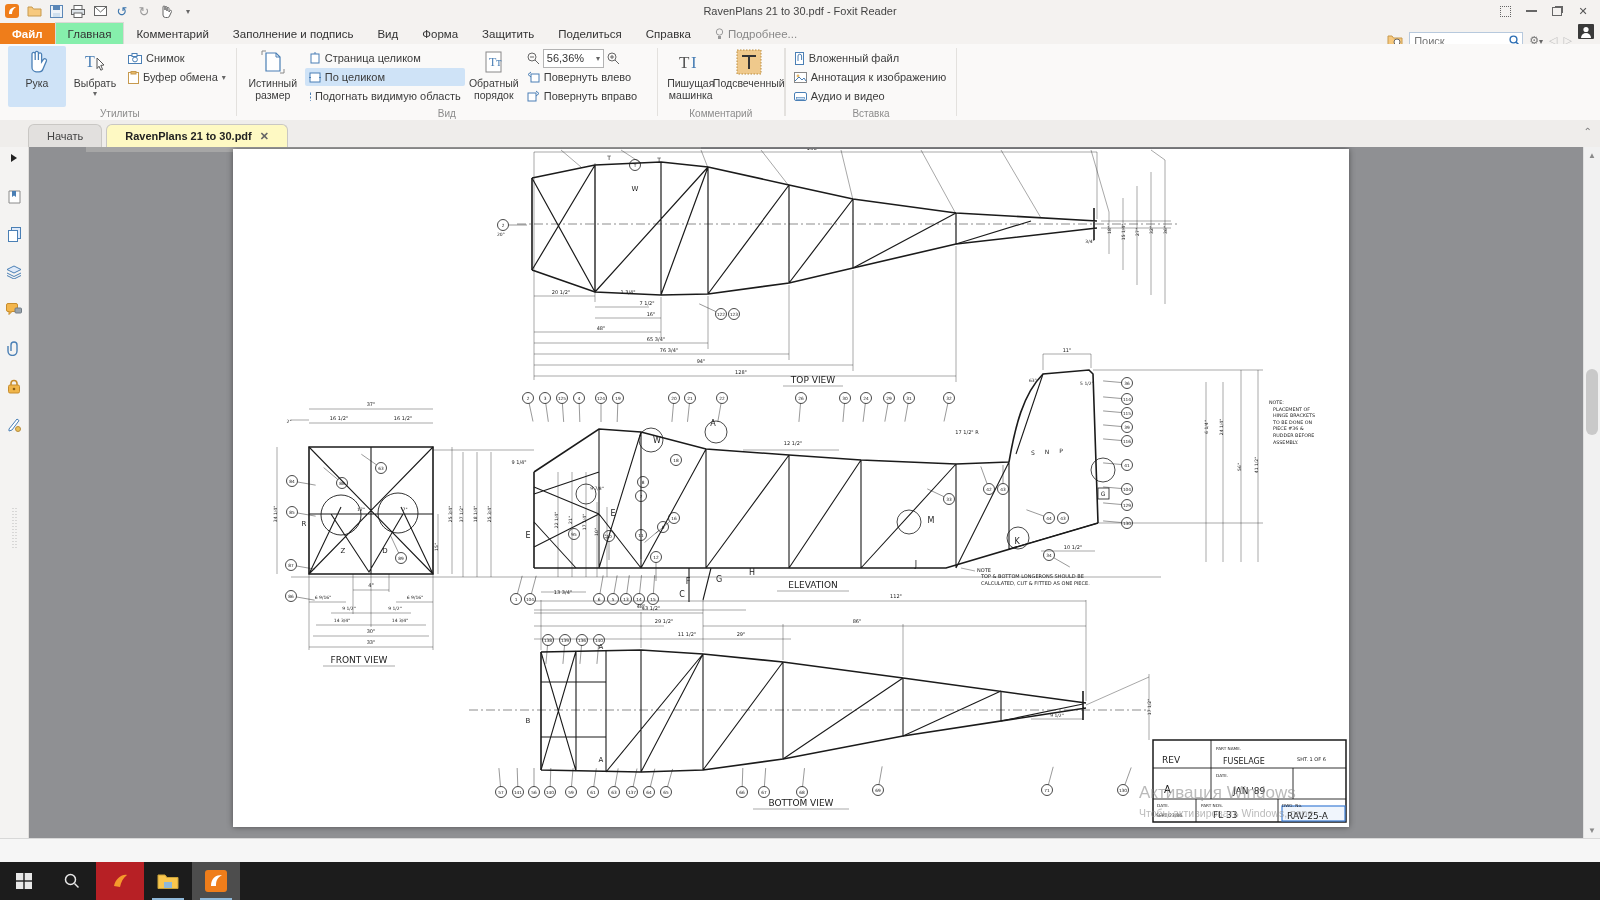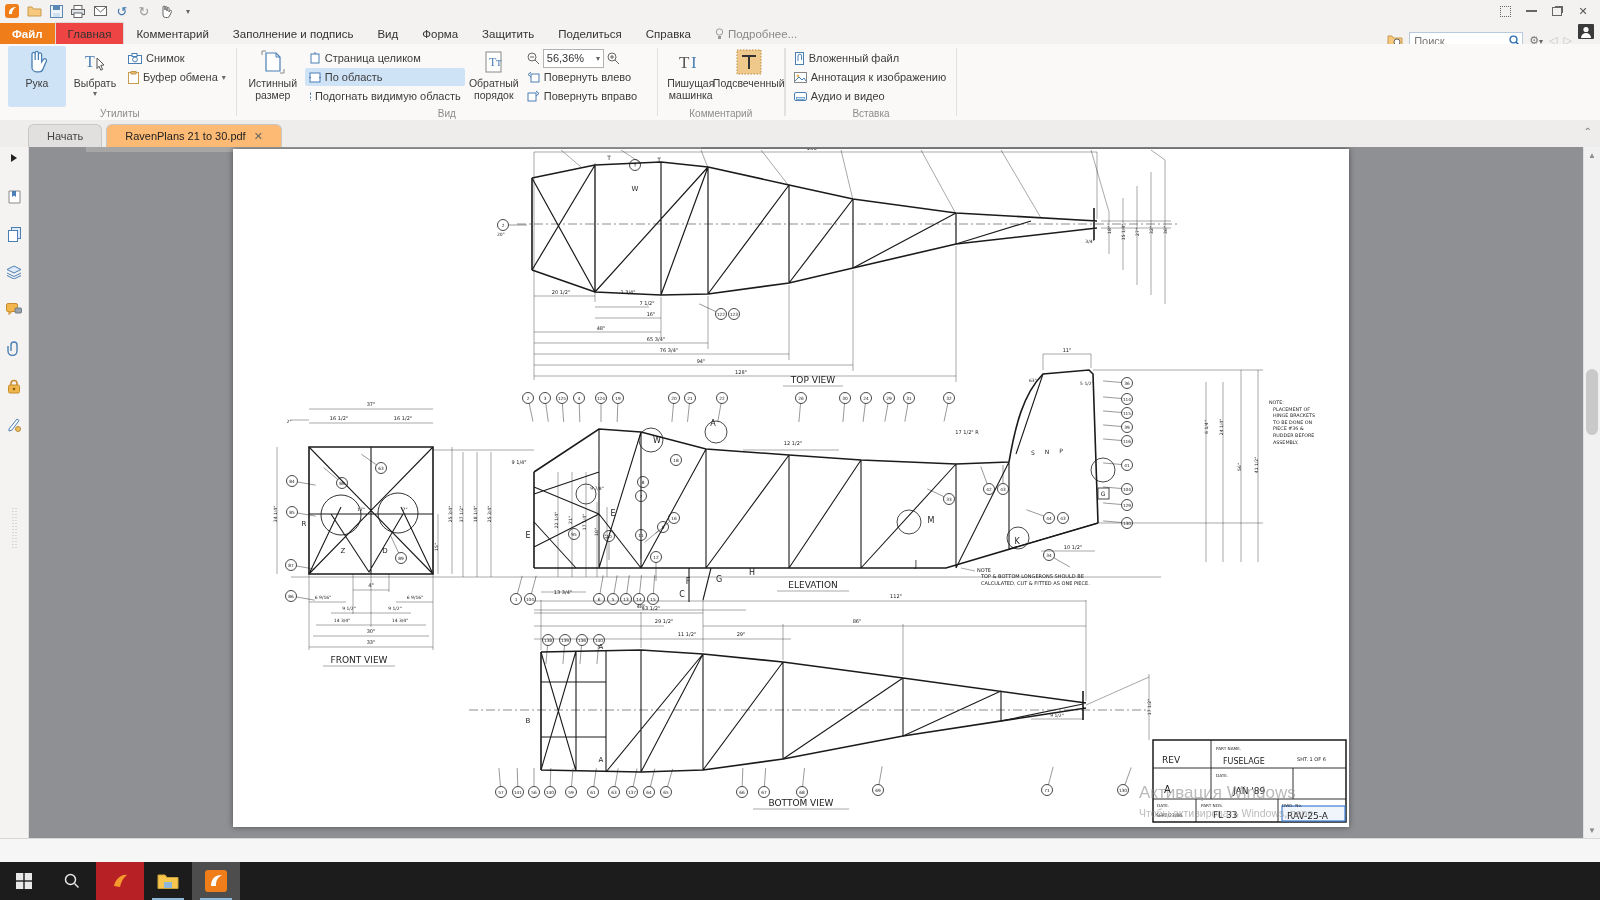--- a/index.html
+++ b/index.html
@@ -12,21 +12,21 @@
   #win-title{position:absolute;left:0;right:0;text-align:center;font-size:11px;color:#444;pointer-events:none;}
   .winctl{position:absolute;right:4px;top:0;display:flex;height:22px;}
   .winctl div{width:26px;display:flex;align-items:center;justify-content:center;color:#555;font-size:11px;}
   .gridic{display:inline-block;width:9px;height:9px;border:1px solid #666;border-style:dotted;}
   .minic{width:9px;height:3px;border:1px solid #666;border-top:none;background:#666;height:1px;}
   .restic{width:8px;height:7px;border:1px solid #666;box-shadow:2px -2px 0 -1px #666;}
   
   #tabrow{top:22px;height:22px;background:#f4f2f0;display:flex;align-items:flex-end;}
   .rtab{height:21px;display:flex;align-items:center;padding:0 12px;font-size:11.5px;color:#333;}
   .rtab.file{background:#ef7d1a;color:#fff;font-weight:bold;}
-  .rtab.active{background:#ef4444;border:1px solid #dcd9d6;border-bottom:none;}
+  .rtab.active{background:#86efac;border:1px solid #dcd9d6;border-bottom:none;}
   .tabrow-right{position:absolute;right:6px;top:24px;display:flex;align-items:center;gap:6px;}
   #searchbox{width:92px;height:16px;border:1px solid #b7c9dd;background:#fff;font-size:11px;padding:0 16px 0 4px;color:#333;}
   .sicon{color:#777;font-size:11px;}
   
   #ribbon{top:44px;height:76px;background:#faf9f8;border-bottom:1px solid #dcdad7;display:flex;align-items:stretch;padding-left:4px;}
   .rgroup{position:relative;display:flex;align-items:flex-start;padding:2px 6px 14px 4px;}
   .rgroup .glabel{position:absolute;bottom:1px;left:0;right:0;text-align:center;font-size:10px;color:#8c8c8c;}
   .gsep{width:1px;background:#e3e1de;margin:4px 0;}
   .bigbtn{width:58px;height:58px;display:flex;flex-direction:column;align-items:center;justify-content:flex-start;
     font-size:10.5px;color:#3c3c3c;text-align:center;line-height:1.15;padding-top:3px;border-radius:2px;}
@@ -35,21 +35,21 @@
   .smallcol{display:flex;flex-direction:column;gap:1px;padding-top:3px;}
   .smallbtn{height:18px;display:flex;align-items:center;gap:4px;font-size:11px;color:#3c3c3c;padding:0 4px;border-radius:2px;white-space:nowrap;}
   .smallbtn.hl{background:#cfe3f7;}
   .caret{font-size:8px;color:#666;}
   .zoomcombo{height:17px;border:1px solid #b3b3b3;background:#fff;display:flex;align-items:center;font-size:11px;padding:0 3px;gap:12px;color:#333;}
   svg.ic{display:block;}
   
   #doctabs{top:120px;height:27px;background:#efedeb;border-bottom:1px solid #c9c7c4;display:flex;align-items:flex-end;padding-left:28px;}
   .dtab{height:22px;display:flex;align-items:center;gap:8px;padding:0 18px;font-size:11px;color:#444;
     border:1px solid #c9c7c4;border-bottom:none;background:#e2e0de;border-radius:6px 6px 0 0;margin-right:4px;}
-  .dtab.active{background:#fdba74;color:#222;}
+  .dtab.active{background:#fef9c3;color:#222;font-weight:bold;}
   .dtab .x{color:#666;font-size:11px;}
   #collapse{position:absolute;right:8px;top:126px;color:#777;font-size:10px;}
   
   #main{top:147px;height:691px;display:flex;}
   #sidebar{width:28px;background:#f4f3f2;border-right:1px solid #e0dedc;position:relative;}
   .sbi{position:absolute;left:5px;width:18px;height:18px;display:flex;align-items:center;justify-content:center;}
   #canvas{position:relative;flex:1;background:#8f9093;overflow:hidden;}
   #hthumb{position:absolute;left:57px;top:0;width:615px;height:5px;background:#a6a6a6;}
   #page{position:absolute;left:204px;top:2px;width:1116px;height:678px;background:#fff;box-shadow:0 0 6px rgba(0,0,0,.45);}
   #page svg{position:absolute;left:0;top:0;}
@@ -109,20 +109,21 @@
       </span>
     <span class="qi" style="color:#3d76ad;font-size:13px;">↺</span>
     <span class="qi" style="color:#9a9a9a;font-size:13px;">↻</span>
     <span class="qi">
         <svg class="ic" width="12" height="13">
           <path d="M3 6 V2 a1 1 0 0 1 2 0 v3 V2.5 a1 1 0 0 1 2 0 V6 V3.5 a1 1 0 0 1 2 0 V7 l1-1.5 a1 1 0 0 1 1.6 1 L9.5 11 a2 2 0 0 1-2 1.5 H5.5 A2.5 2.5 0 0 1 3 10 Z" fill="#fff" stroke="#666"></path>
         </svg>
       </span>
     <span class="qi caret">▾</span>
   </div>
+  <div id="win-title">RavenPlans 21 to 30.pdf - Foxit Reader</div>
   <div class="winctl">
     <div>
         <span class="gridic"></span>
       </div>
     <div>
         <span class="minic"></span>
       </div>
     <div>
         <span class="restic"></span>
       </div>
@@ -230,21 +231,21 @@
             <rect x="2" y="2" width="8" height="9" fill="#fff" stroke="#4a7fb5"></rect>
             <path d="M6 0 l1.5 1.5 h-3 Z" fill="#4a7fb5"></path>
           </svg>
         <span>Страница целиком</span>
       </div>
       <div class="smallbtn hl">
         <svg class="ic" width="12" height="13">
             <rect x="1" y="2" width="10" height="9" fill="#fff" stroke="#4a7fb5"></rect>
             <path d="M0 6.5 h2 M10 6.5 h2" stroke="#4a7fb5"></path>
           </svg>
-        <span>По область</span>
+        <span>По целиком</span>
       </div>
       <div class="smallbtn">
         <svg class="ic" width="12" height="13">
             <rect x="1.5" y="2.5" width="9" height="8" fill="#fff" stroke="#4a7fb5" stroke-dasharray="2 1.5"></rect>
           </svg>
         <span>Подогнать видимую область</span>
       </div>
     </div>
     <div class="bigbtn">
       <span class="bic">

